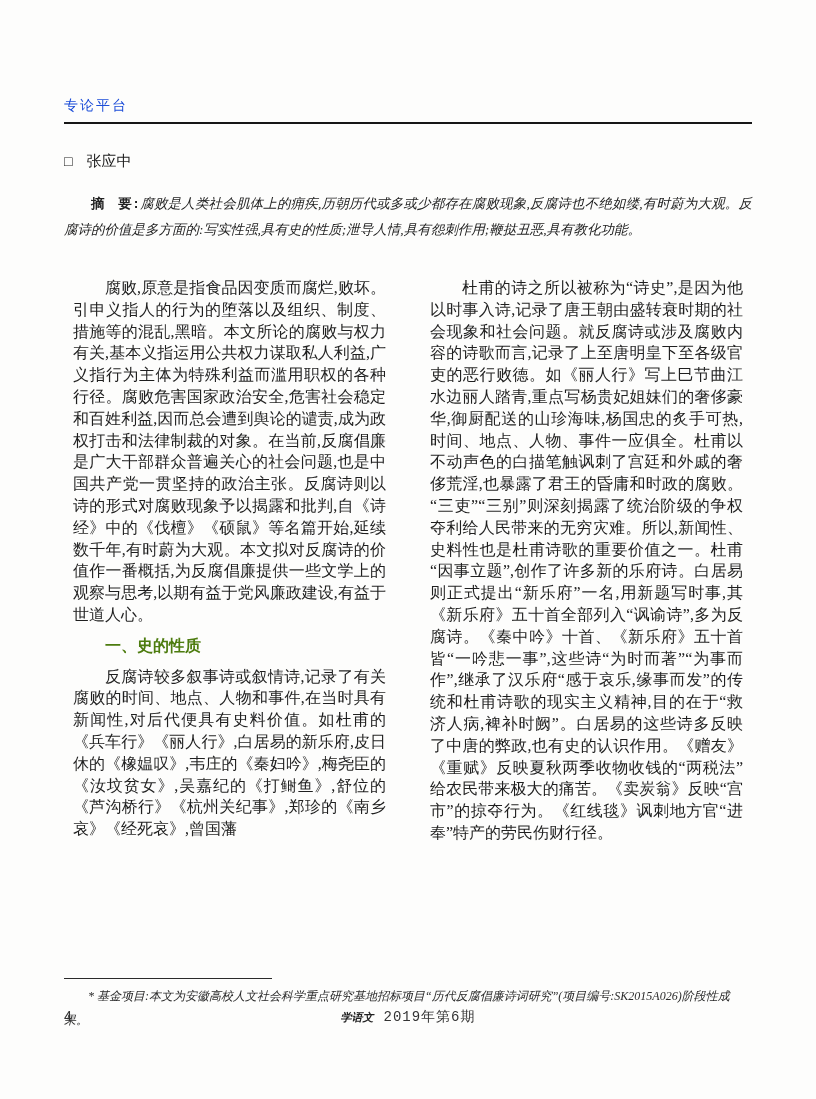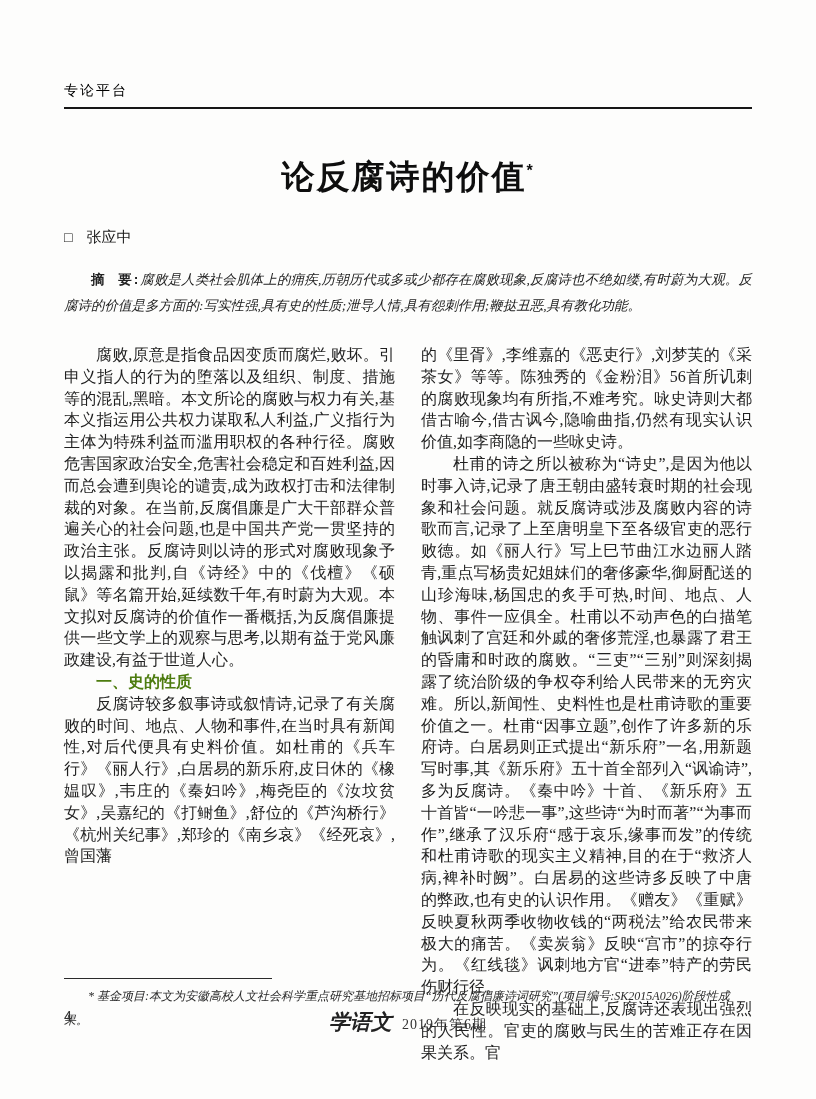--- a/index.html
+++ b/index.html
@@ -19,21 +19,22 @@
   .content{
     position:absolute;
     left:64px;right:64px;top:0;
   }
   
   .kicker{
     padding-top:82px;
     font-family:"Liberation Sans","DejaVu Sans",sans-serif;
     font-size:14px;
     letter-spacing:2px;
-    color:#000000;
+    color:#1d4ed8;
+    margin-top:15px;
   }
   .kicker-rule{
     margin-top:7px;
     border-bottom:2.5px solid #161616;
   }
   
   .title{
     margin-top:46px;
     text-align:center;
     font-family:"Liberation Sans","DejaVu Sans",sans-serif;
@@ -83,21 +84,21 @@
     gap:26px;
   }
   .col{
     width:331px;
     font-size:16px;
     line-height:21.8px;
     text-align:justify;
     color:#1f1f1f;
   }
   .col p{
-    margin:0;
+    margin:9px;
     text-indent:2em;
   }
   .col p.noindent{
     text-indent:0;
   }
   .sec-heading{
     font-family:"Liberation Sans","DejaVu Sans",sans-serif;
     font-weight:bold;
     text-indent:2em;
     margin:0;
@@ -137,58 +138,55 @@
     font-family:"Liberation Sans","DejaVu Sans",sans-serif;
   }
   .footer .center{
     position:absolute;
     left:0;right:0;top:0;
     text-align:center;
   }
   .footer .journal{
     font-weight:bold;
     font-style:italic;
-    font-size:21px;
+    font-size:11px;
     margin-right:10px;
     color:#222;
   }
   .footer .issue{
-    font-family:Liberation Serif, serif;
+    font-family:Liberation Mono, monospace;
     letter-spacing:1px;
   }
 </style>
 </head>
 <body>
 
 <div class="page">
   <div class="content">
 
     <div class="kicker">专论平台</div>
     <div class="kicker-rule"></div>
 
-    <h1 class="title"><span>论反腐诗的价值</span><sup>*</sup></h1>
 
     <div class="author-line">
       <span class="marker">□</span><span>张应中</span>
     </div>
 
     <div class="abstract-block">
       <p><span class="lbl">摘　要:</span><span>腐败是人类社会肌体上的痈疾,历朝历代或多或少都存在腐败现象,反腐诗也不绝如缕,有时蔚为大观。反腐诗的价值是多方面的:写实性强,具有史的性质;泄导人情,具有怨刺作用;鞭挞丑恶,具有教化功能。</span></p>
     </div>
 
     <div class="columns">
       <div class="col">
         <p>腐败,原意是指食品因变质而腐烂,败坏。引申义指人的行为的堕落以及组织、制度、措施等的混乱,黑暗。本文所论的腐败与权力有关,基本义指运用公共权力谋取私人利益,广义指行为主体为特殊利益而滥用职权的各种行径。腐败危害国家政治安全,危害社会稳定和百姓利益,因而总会遭到舆论的谴责,成为政权打击和法律制裁的对象。在当前,反腐倡廉是广大干部群众普遍关心的社会问题,也是中国共产党一贯坚持的政治主张。反腐诗则以诗的形式对腐败现象予以揭露和批判,自《诗经》中的《伐檀》《硕鼠》等名篇开始,延续数千年,有时蔚为大观。本文拟对反腐诗的价值作一番概括,为反腐倡廉提供一些文学上的观察与思考,以期有益于党风廉政建设,有益于世道人心。</p>
         <p class="sec-heading">一、史的性质</p>
         <p>反腐诗较多叙事诗或叙情诗,记录了有关腐败的时间、地点、人物和事件,在当时具有新闻性,对后代便具有史料价值。如杜甫的《兵车行》《丽人行》,白居易的新乐府,皮日休的《橡媪叹》,韦庄的《秦妇吟》,梅尧臣的《汝坟贫女》,吴嘉纪的《打鲥鱼》,舒位的《芦沟桥行》《杭州关纪事》,郑珍的《南乡哀》《经死哀》,曾国藩</p>
       </div>
       <div class="col">
-        <p class="noindent">的《里胥》,李维嘉的《恶吏行》,刘梦芙的《采茶女》等等。陈独秀的《金粉泪》56首所讥刺的腐败现象均有所指,不难考究。咏史诗则大都借古喻今,借古讽今,隐喻曲指,仍然有现实认识价值,如李商隐的一些咏史诗。</p>
         <p>杜甫的诗之所以被称为“诗史”,是因为他以时事入诗,记录了唐王朝由盛转衰时期的社会现象和社会问题。就反腐诗或涉及腐败内容的诗歌而言,记录了上至唐明皇下至各级官吏的恶行败德。如《丽人行》写上巳节曲江水边丽人踏青,重点写杨贵妃姐妹们的奢侈豪华,御厨配送的山珍海味,杨国忠的炙手可热,时间、地点、人物、事件一应俱全。杜甫以不动声色的白描笔触讽刺了宫廷和外戚的奢侈荒淫,也暴露了君王的昏庸和时政的腐败。“三吏”“三别”则深刻揭露了统治阶级的争权夺利给人民带来的无穷灾难。所以,新闻性、史料性也是杜甫诗歌的重要价值之一。杜甫“因事立题”,创作了许多新的乐府诗。白居易则正式提出“新乐府”一名,用新题写时事,其《新乐府》五十首全部列入“讽谕诗”,多为反腐诗。《秦中吟》十首、《新乐府》五十首皆“一吟悲一事”,这些诗“为时而著”“为事而作”,继承了汉乐府“感于哀乐,缘事而发”的传统和杜甫诗歌的现实主义精神,目的在于“救济人病,裨补时阙”。白居易的这些诗多反映了中唐的弊政,也有史的认识作用。《赠友》《重赋》反映夏秋两季收物收钱的“两税法”给农民带来极大的痛苦。《卖炭翁》反映“宫市”的掠夺行为。《红线毯》讽刺地方官“进奉”特产的劳民伤财行径。</p>
-        <p>在反映现实的基础上,反腐诗还表现出强烈的人民性。官吏的腐败与民生的苦难正存在因果关系。官</p>
       </div>
     </div>
 
   </div>
 
   <div class="footnote">
     <div class="footnote-rule"></div>
     <div class="footnote-text">* 基金项目:本文为安徽高校人文社会科学重点研究基地招标项目“历代反腐倡廉诗词研究”(项目编号:SK2015A026)阶段性成果。</div>
   </div>
 

